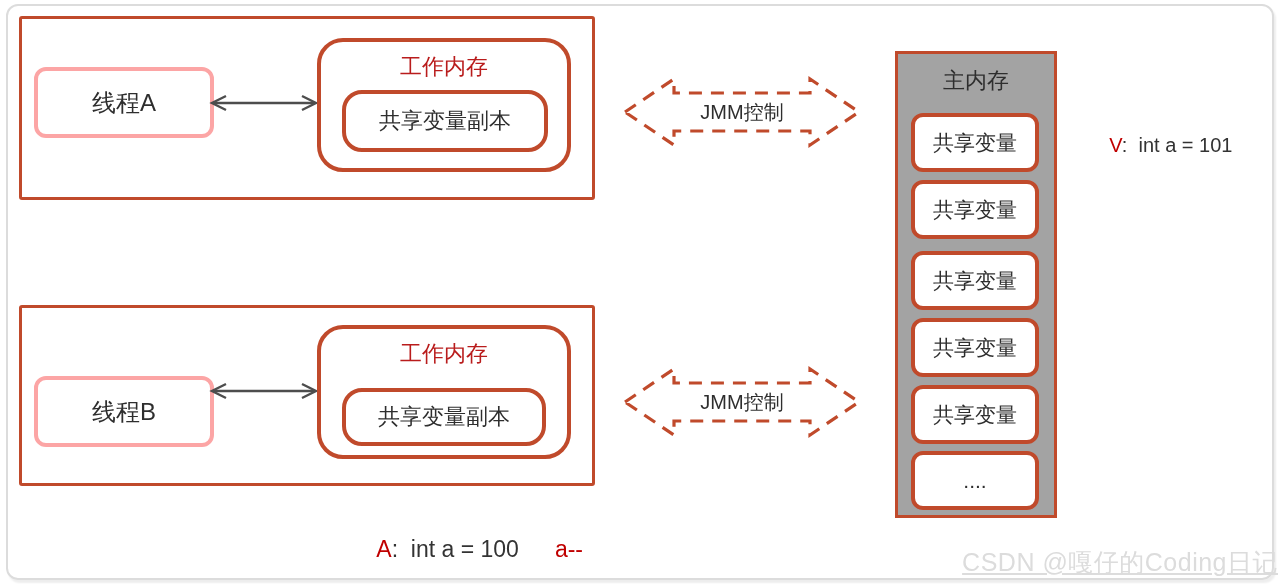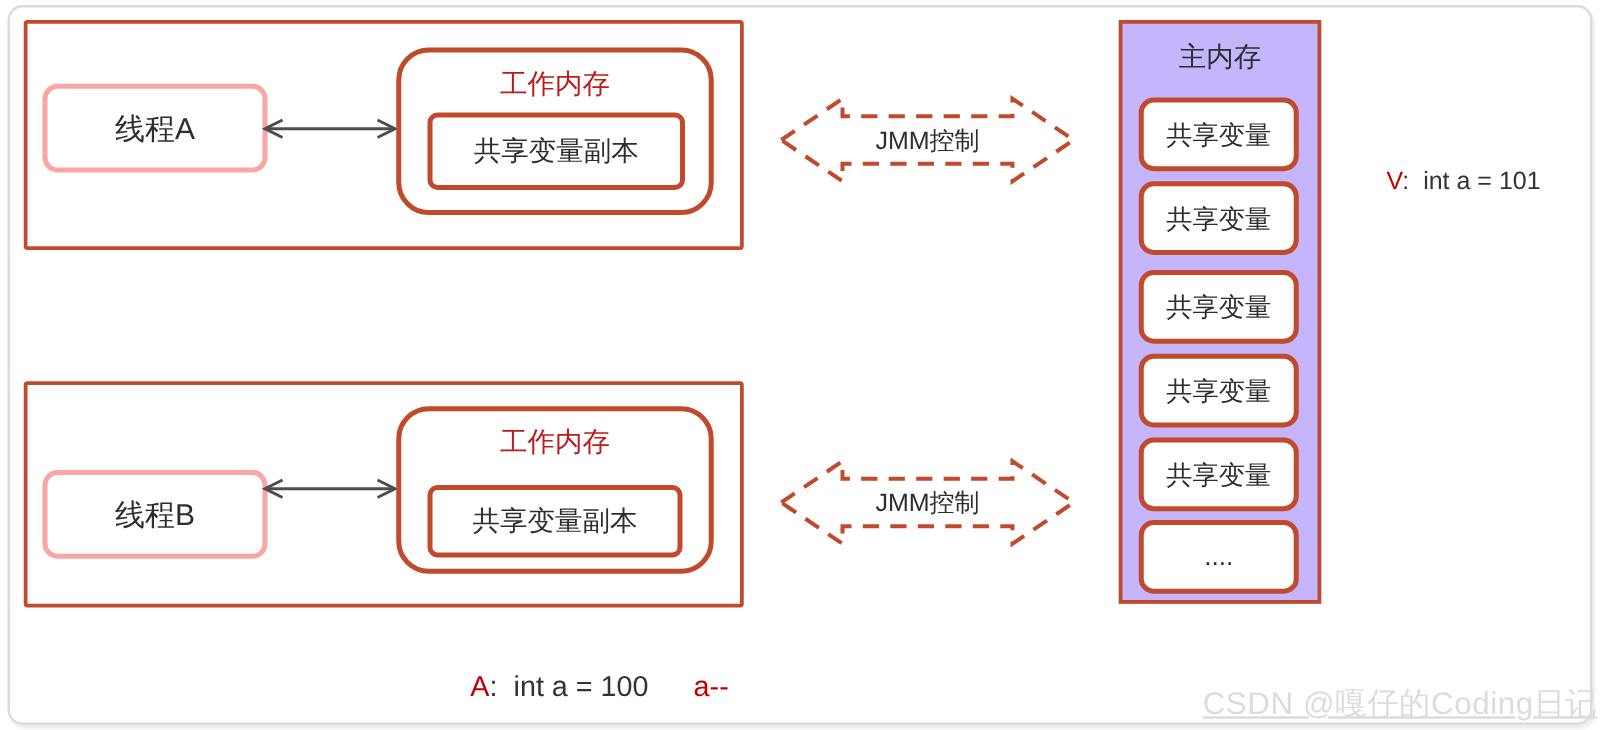--- a/index.html
+++ b/index.html
@@ -14,22 +14,22 @@
   }
   .outer-box{
     position:absolute;border:3px solid #c04a2b;border-radius:3px;background:transparent;
   }
   .pill{
     position:absolute;background:#ffffff;display:flex;align-items:center;justify-content:center;
   }
   .thread-box{border:4px solid #fca5a5;border-radius:12px;font-size:24px;color:#2e2e2e;}
   .wm-box{border:4px solid #c04a2b;border-radius:26px;align-items:flex-start;}
   .wm-title{margin-top:10px;font-size:22px;color:#b91c1c;}
-  .copy-box{border:4px solid #c04a2b;border-radius:8px;font-size:22px;color:#2e2e2e;}
-  .mm-box{position:absolute;border:3px solid #c04a2b;background:#c4b5fd;}
+  .copy-box{border:4px solid #c04a2b;border-radius:20px;font-size:22px;color:#2e2e2e;}
+  .mm-box{position:absolute;border:3px solid #c04a2b;background:#a3a3a3;margin-top:35px;}
   .mm-title{text-align:center;margin-top:12px;font-size:22px;color:#2e2e2e;}
   .mm-cell{
     position:absolute;left:13px;width:128px;height:59px;
     border:4px solid #c04a2b;border-radius:12px;background:#ffffff;
     display:flex;align-items:center;justify-content:center;
     font-size:21px;color:#2e2e2e;box-sizing:border-box;
   }
   .note{position:absolute;font-size:23px;line-height:30px;white-space:pre;}
   .note .red{color:#c00000;}
   .note .dark{color:#333333;}

